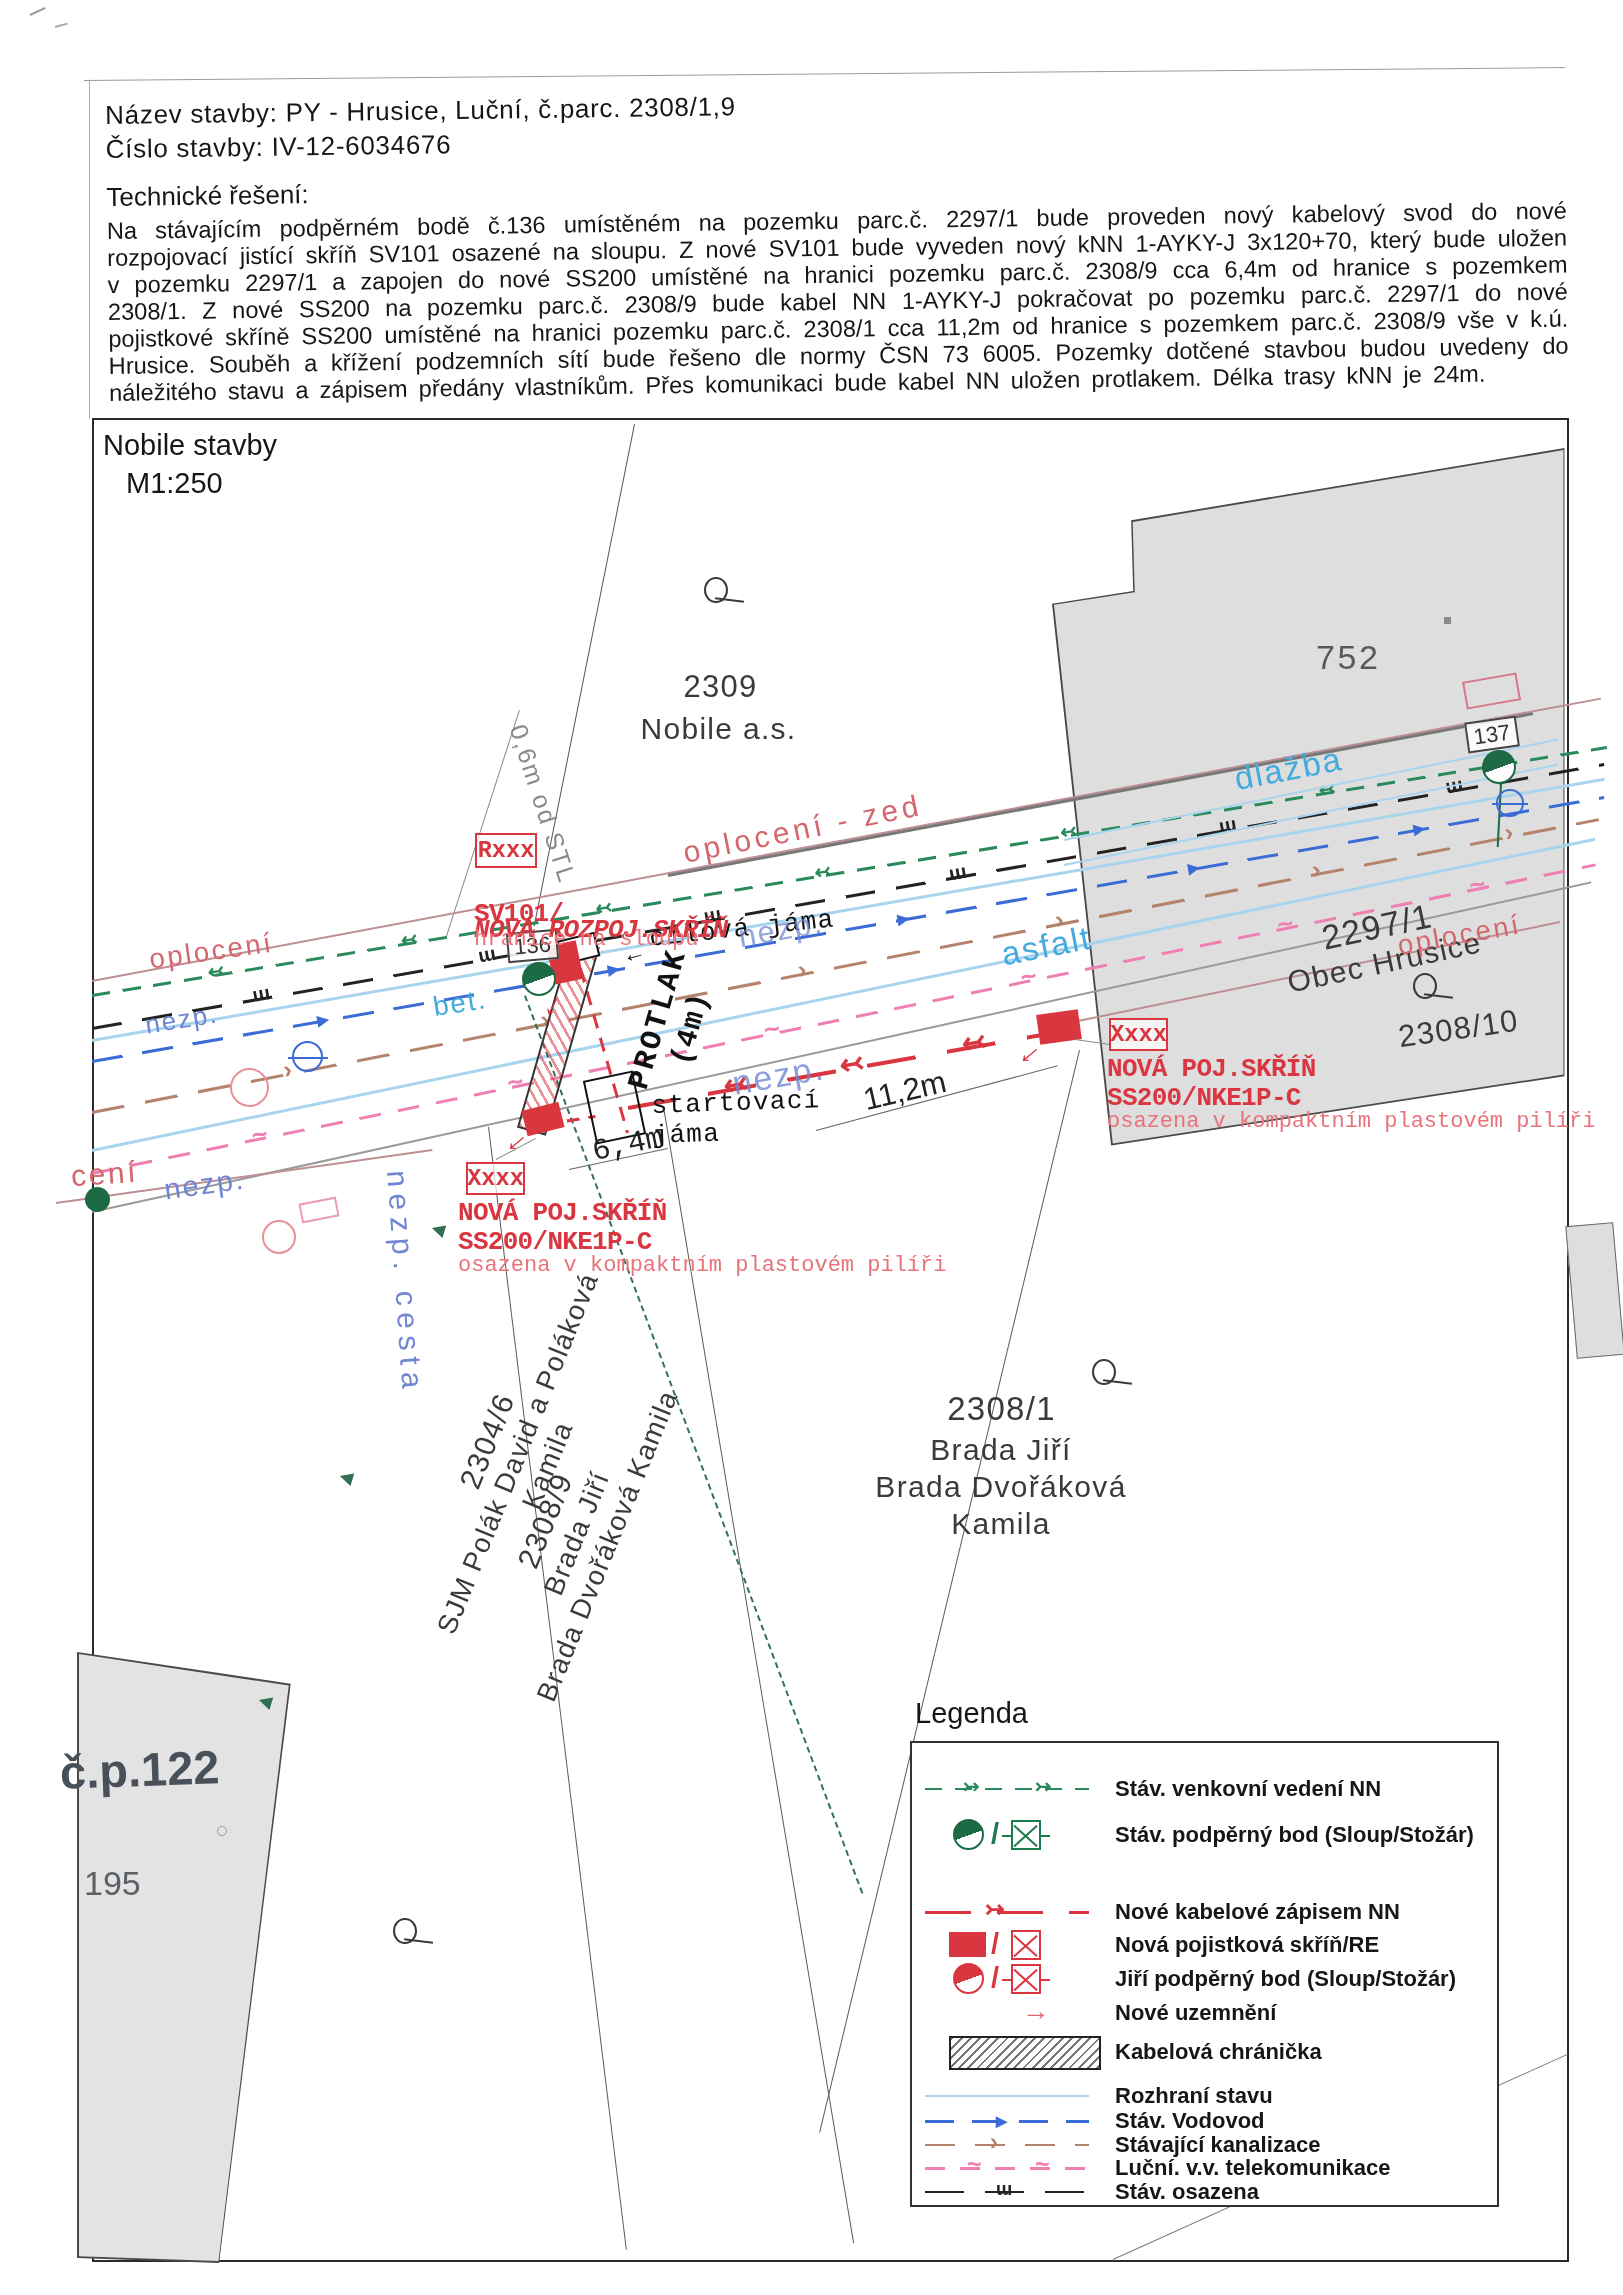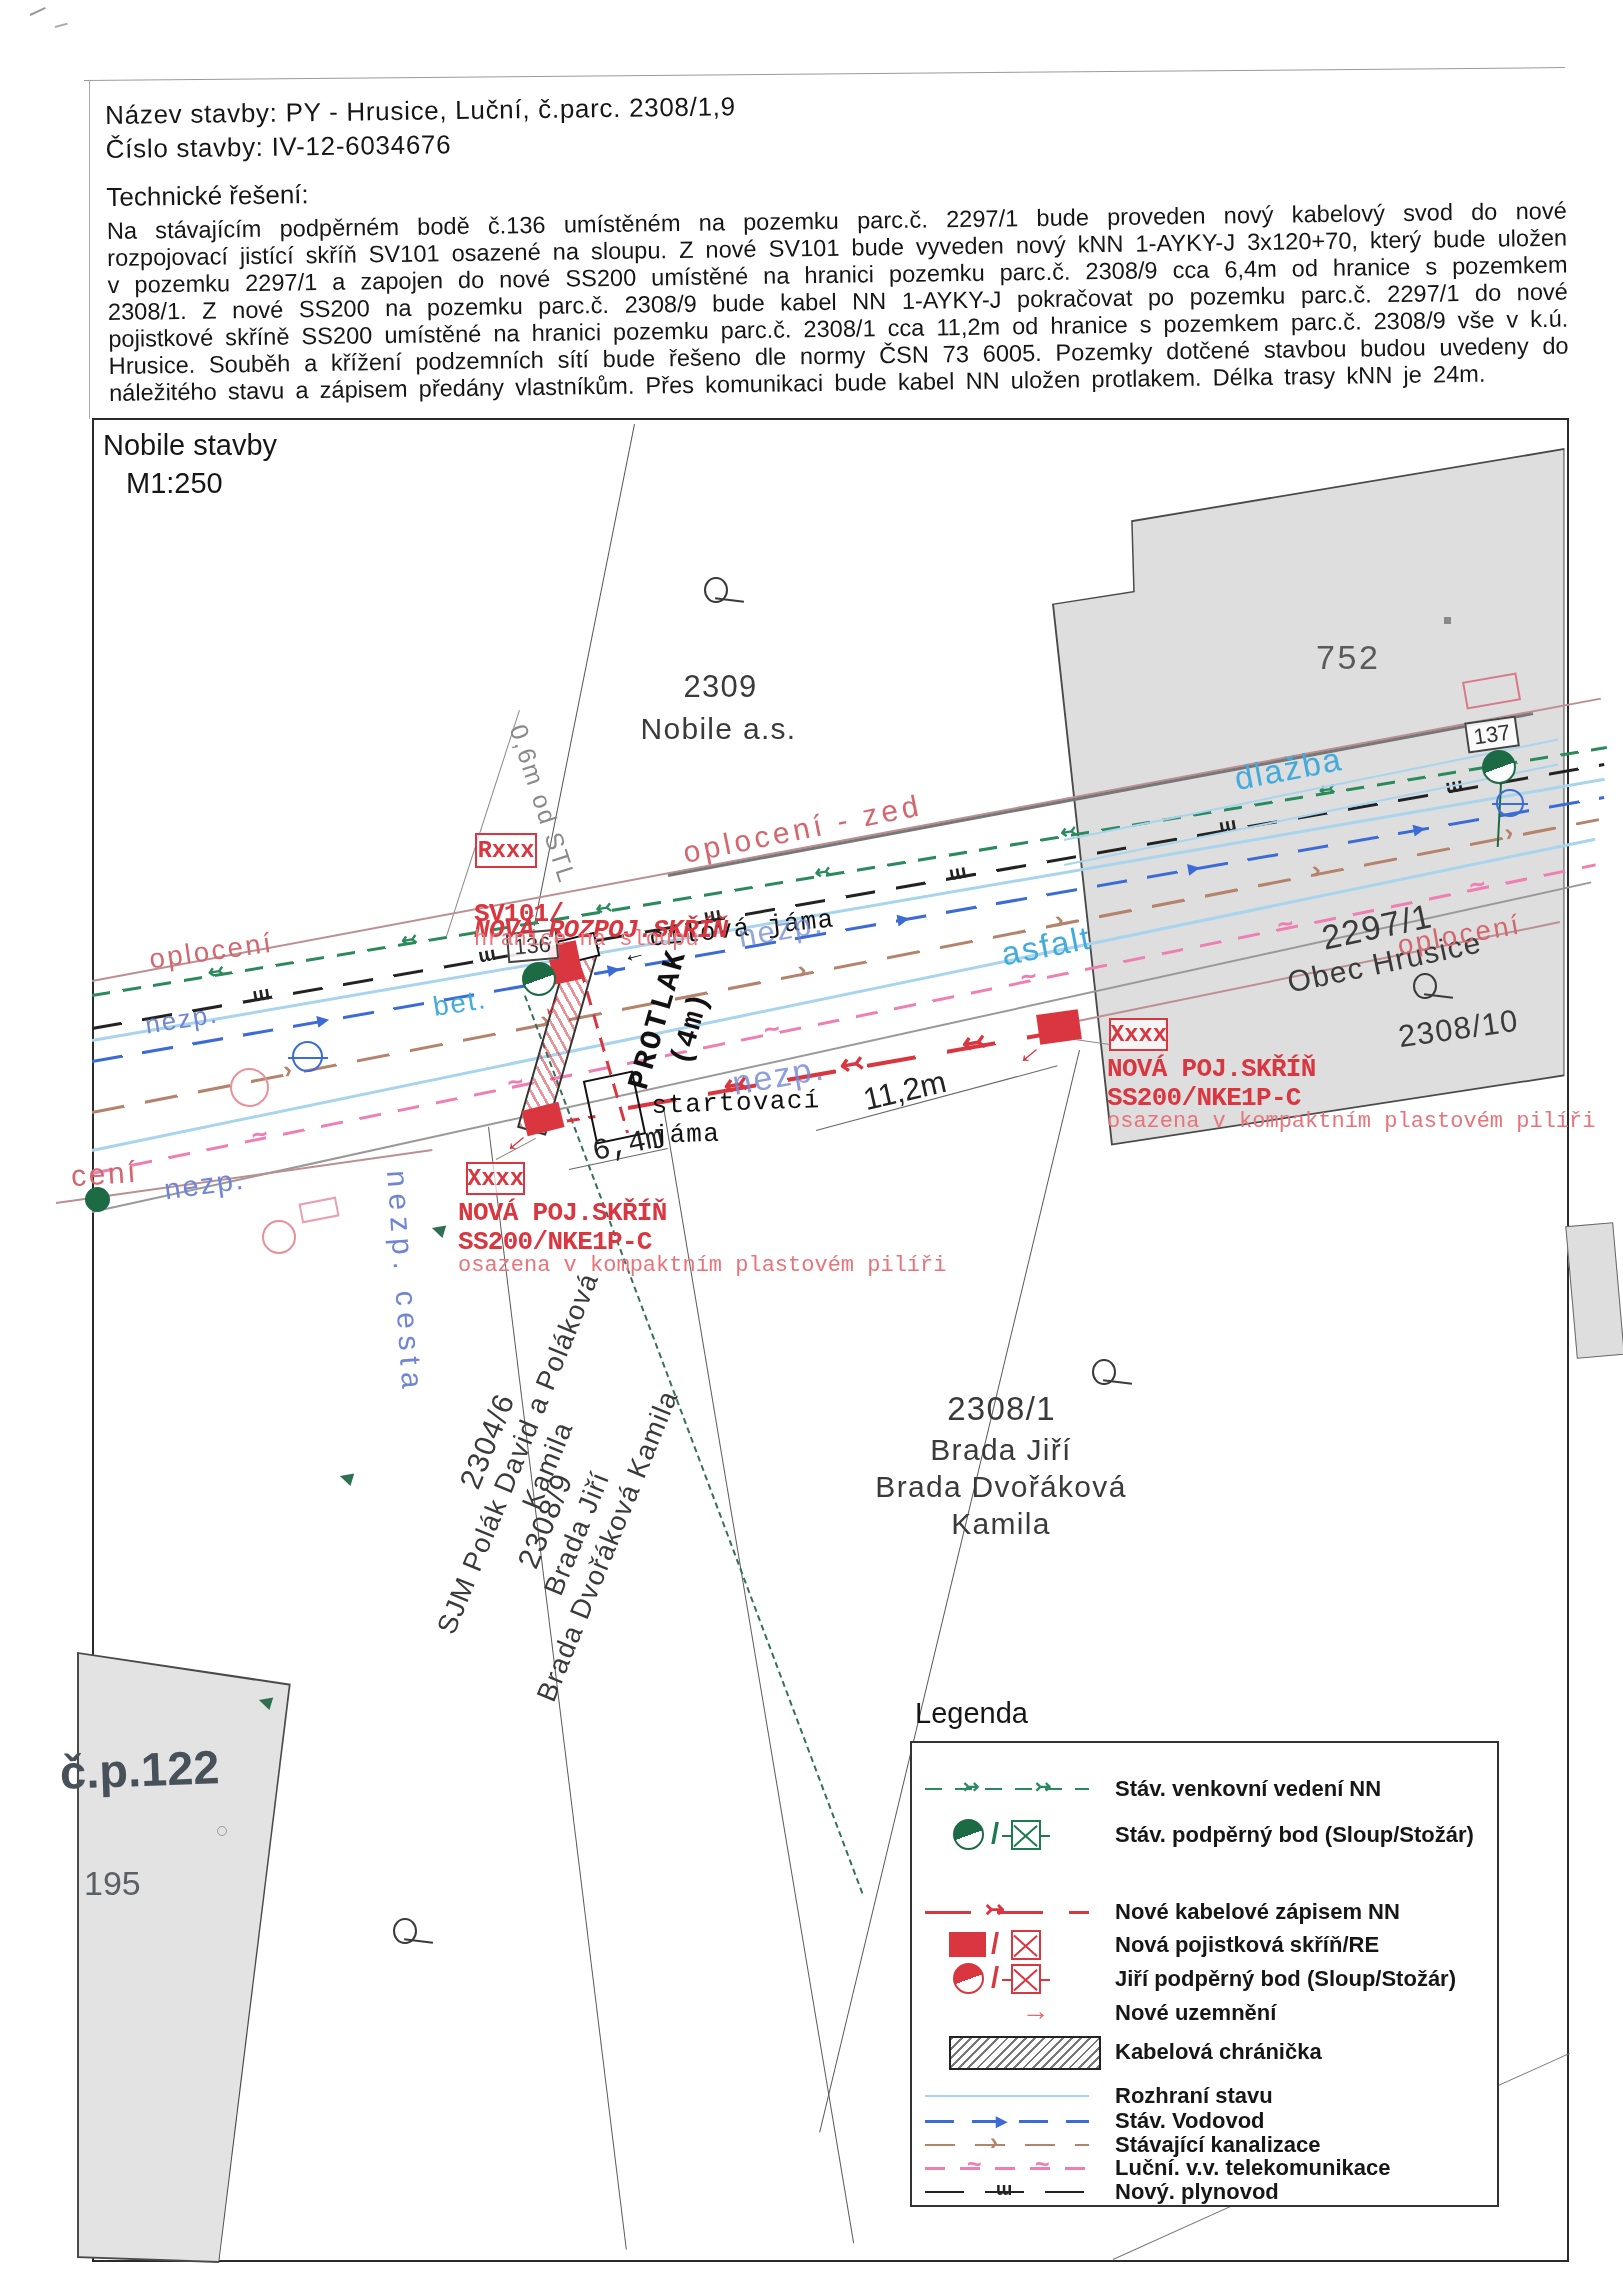--- a/index.html
+++ b/index.html
@@ -418,18 +418,18 @@
         <span class="mk" style="left:110px;top:-15.7px;font-size:25px;color:#ef7fb2;">~</span>
       </div>
       <div class="llab">Luční. v.v. telekomunikace</div>
     </div>
 
     <div class="lrow" style="top:449px;">
       <div class="lsym" style="left:13px;">
         <div class="ldash" style="top:-1.3px;height:2.6px;background:repeating-linear-gradient(90deg,#222 0 39px,transparent 39px 60px);"></div>
         <span class="mk" style="left:71px;top:-11.8px;font-size:18.3px;color:#222;">ɯ</span>
       </div>
-      <div class="llab">Nový. plynovod</div>
+      <div class="llab">Stáv. osazena</div>
     </div>
 
   </div>
 </div>
 
 
 </body></html>

